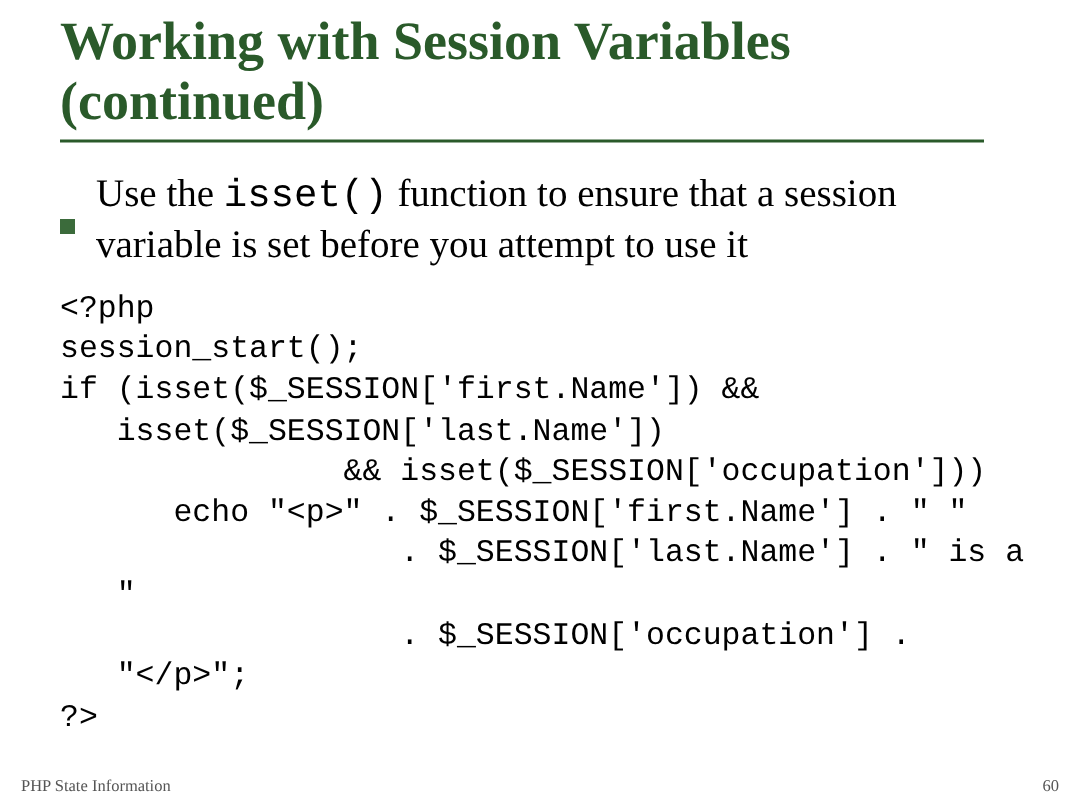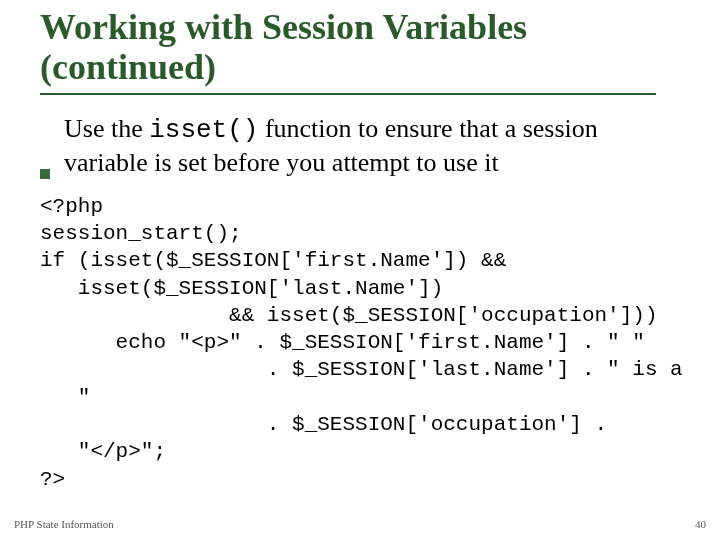--- a/index.html
+++ b/index.html
@@ -1,19 +1,19 @@
 <!DOCTYPE html>
 <html><head>
 <meta charset="utf-8">
 <style>
   * { margin: 0; padding: 0; box-sizing: border-box; }
   html, body { width: 720px; height: 540px; background: #fff; font-family: "Times New Roman", Times, serif; color: #000; }
   .slide { position: relative; width: 720px; height: 540px; padding: 8px 64px 0 40px; }
   .title { font-size: 36px; color: #2a5a2a; line-height: 1.1; border-bottom: 2px solid #2a5a2a; padding-bottom: 6px; margin-bottom: 18px; }
-  .body-row { display: flex; align-items: flex-end; margin-bottom: 14px; }
+  .body-row { display: flex; align-items: center; margin-bottom: 14px; }
   .bullet { width: 10px; height: 10px; background: #3b6b3b; margin-top: 10px; margin-right: 14px; flex: 0 0 auto; }
   .body-text { font-size: 26px; line-height: 1.22; }
   .mono { font-family: "Courier New", Courier, monospace; }
   .code-block { font-family: Liberation Mono, monospace; font-size: 21px; line-height: 1.3; white-space: pre; margin-top: 6px; }
   .footer-left { position: absolute; left: 14px; bottom: 10px; font-size: 11px; color: #555; }
   .footer-right { position: absolute; right: 14px; bottom: 10px; font-size: 11px; color: #555; }
 </style>
 </head>
 <body>
 
@@ -34,15 +34,15 @@
 <span>   isset($_SESSION['last.Name'])</span>
 <span>               &amp;&amp; isset($_SESSION['occupation']))</span>
 <span>      echo "&lt;p&gt;" . $_SESSION['first.Name'] . " "</span>
 <span>                  . $_SESSION['last.Name'] . " is a</span>
 <span>   "</span>
 <span>                  . $_SESSION['occupation'] .</span>
 <span>   "&lt;/p&gt;";</span>
 <span>?&gt;</span></div>
 
   <div class="footer-left">PHP State Information</div>
-  <div class="footer-right">40</div>
+  <div class="footer-right">60</div>
 
 </div>
 
 </body></html>

